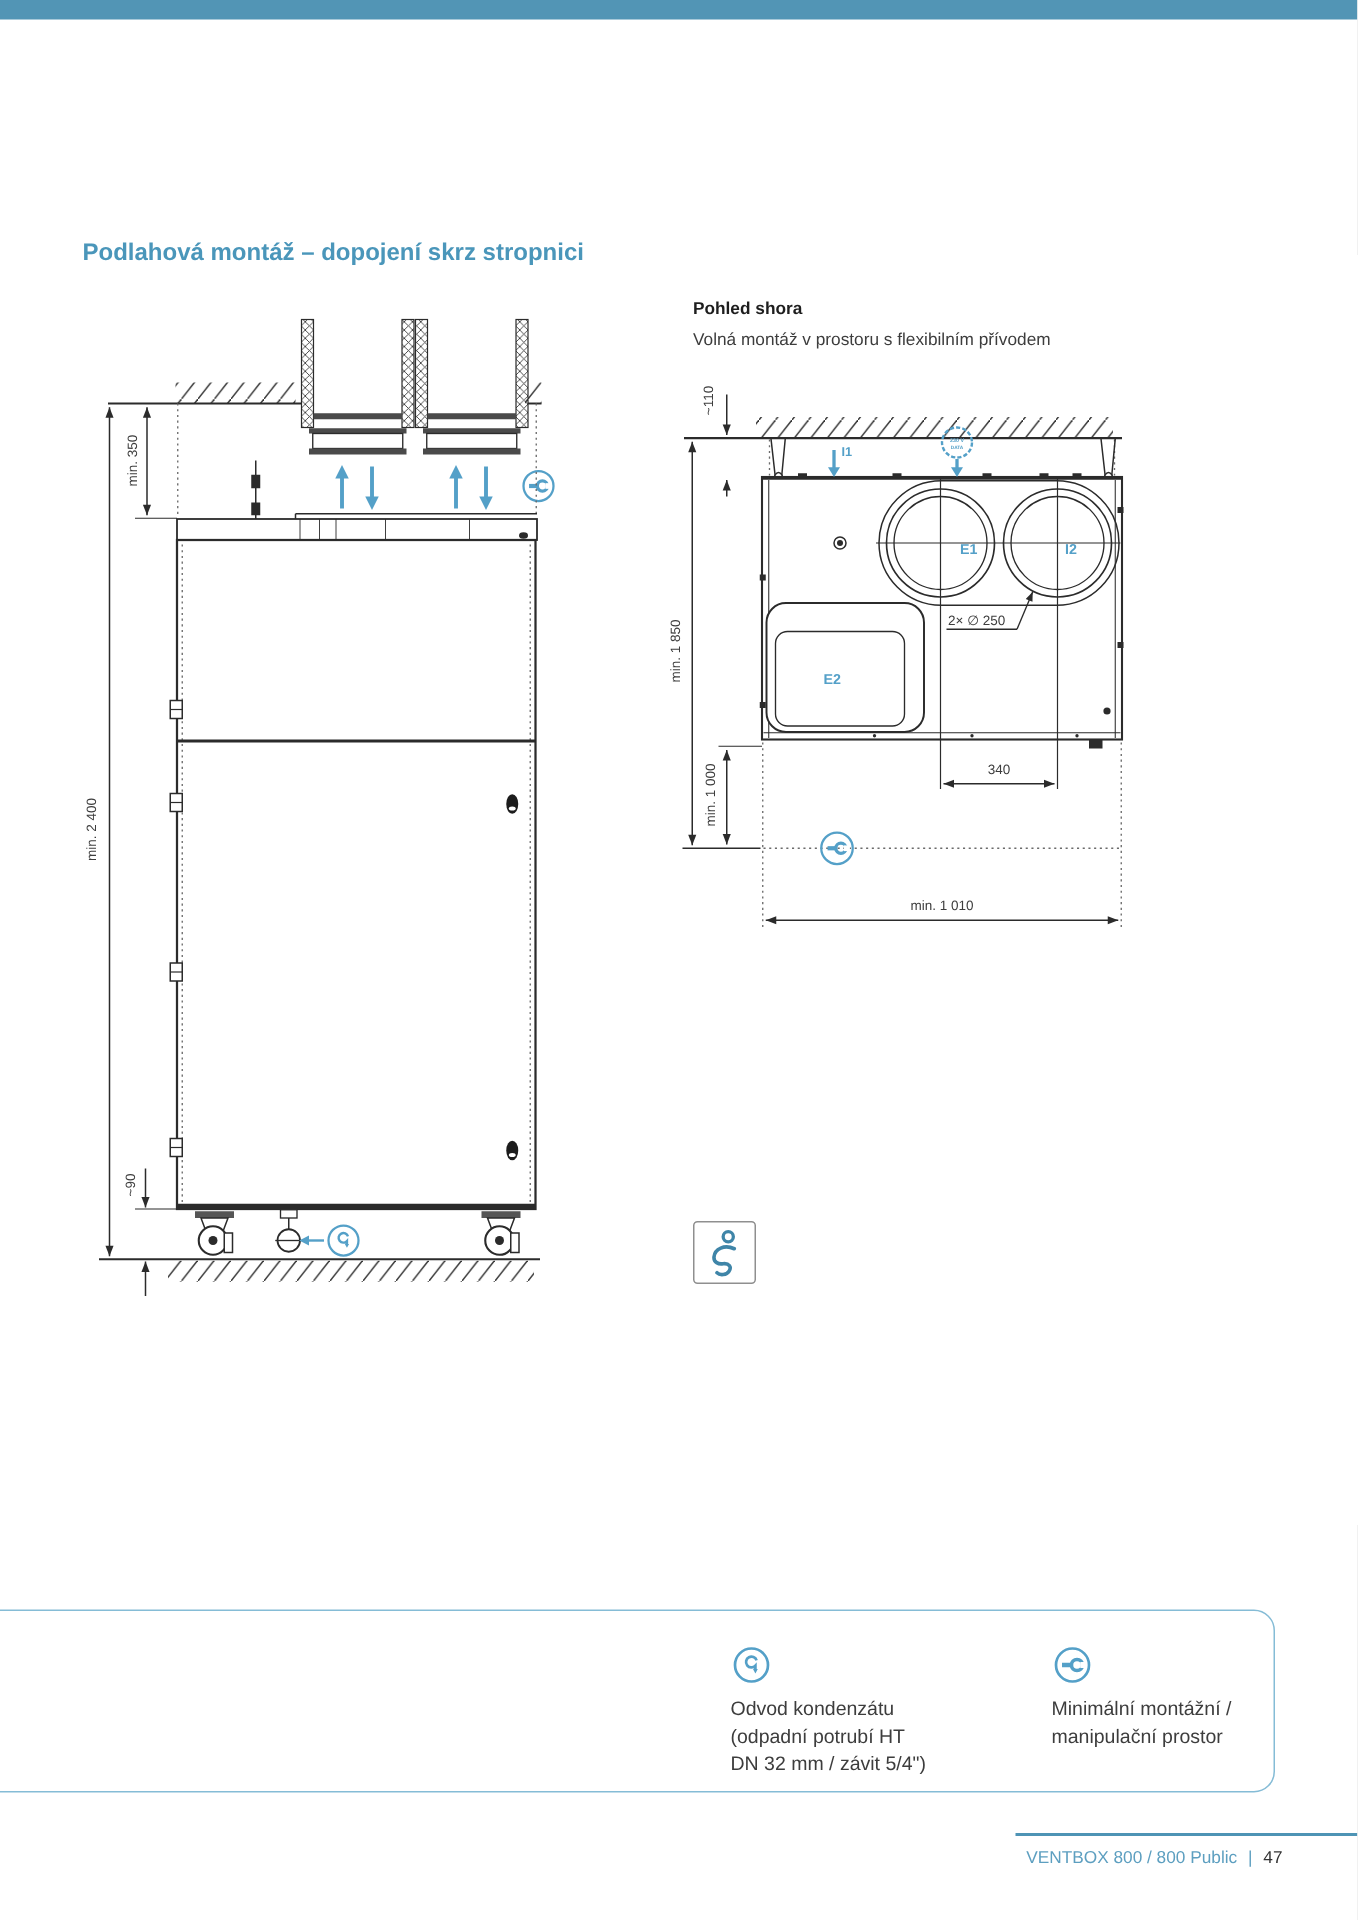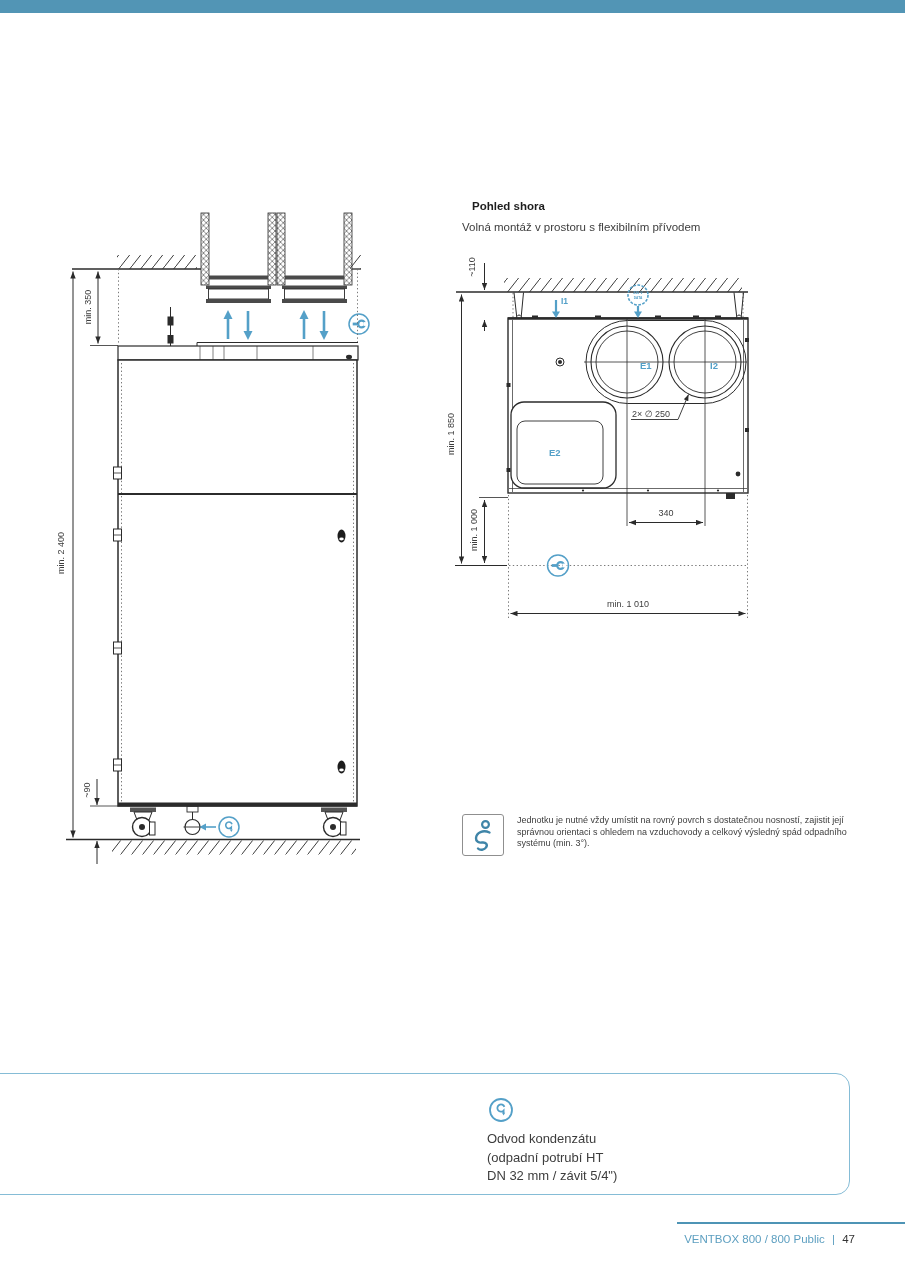--- a/index.html
+++ b/index.html
@@ -1,20 +1,20 @@
 <!DOCTYPE html>
 <html><head>
 <meta charset="utf-8">
 <style>
   html,body{margin:0;padding:0;background:#e8e8e8;}
   .page{position:relative;width:905px;height:1280px;background:#ffffff;overflow:hidden;
         font-family:"Liberation Sans",sans-serif;color:#3d3d3d;}
   .topbar{position:absolute;left:0;top:0;width:905px;height:13px;background:#5295b5;}
   .page-title{position:absolute;left:55px;top:160px;font-size:16px;font-weight:bold;color:#4a96ba;}
-  .tv-heading{position:absolute;left:462px;top:200px;font-size:11.5px;font-weight:bold;color:#1e1e1e;margin-left:10px;}
+  .tv-heading{position:absolute;left:462px;top:200px;font-size:11.5px;font-weight:bold;color:#1e1e1e;}
   .tv-subtitle{position:absolute;left:462px;top:221px;font-size:11.5px;color:#3d3d3d;text-align:right;}
   .diagram-svg{position:absolute;left:0;top:0;width:905px;height:1280px;}
   svg text{font-family:"Liberation Sans",sans-serif;}
   .dim{font-size:9px;fill:#3d3d3d;}
   .lbl{font-size:9.5px;font-weight:bold;fill:#54a0c8;}
   .lbl-s{font-size:8.5px;font-weight:bold;fill:#54a0c8;}
   .badge-t1{font-size:3.6px;font-weight:bold;fill:#54a0c8;text-anchor:middle;}
   .badge-t2{font-size:3.2px;font-weight:bold;fill:#54a0c8;text-anchor:middle;}
   .badge-l1{font-size:4.8px;font-weight:bold;fill:#54a0c8;text-anchor:middle;}
   .badge-l2{font-size:4.2px;font-weight:bold;fill:#54a0c8;text-anchor:middle;}
@@ -38,20 +38,21 @@
   .footer-text{position:absolute;left:560px;top:1233px;width:295px;text-align:right;font-size:11.5px;}
   .footer-brand{color:#5d9fc0;}
   .footer-sep{color:#5d9fc0;margin:0 4px;}
   .footer-page{color:#333333;}
 </style>
 </head>
 <body>
 
 <div class="page">
   <div class="topbar"></div>
+  <div class="page-title">Podlahová montáž – dopojení skrz stropnici</div>
 
   <div class="tv-heading">Pohled shora</div>
   <div class="tv-subtitle">Volná montáž v prostoru s flexibilním přívodem</div>
 
   <svg class="diagram-svg" viewBox="0 0 905 1280" xmlns="http://www.w3.org/2000/svg">
     <defs>
       <pattern id="hatch" patternUnits="userSpaceOnUse" width="11" height="14">
         <line x1="0" y1="14" x2="11" y2="0" stroke="#3a3a3a" stroke-width="1"></line>
       </pattern>
       <pattern id="xhatch" patternUnits="userSpaceOnUse" width="5.5" height="5.5">
@@ -307,35 +308,47 @@
       </g>
     </g>
   </svg>
 
   <div class="note-iconbox">
     <svg width="30" height="34" viewBox="0 0 30 34">
       <circle cx="17.5" cy="6.5" r="3.4" fill="none" stroke="#3f85a8" stroke-width="2.2"></circle>
       <path d="M 21.5,14.5 C 15,11.5 8.5,14.5 8,20 C 7.7,23.5 11,25 14,24.5 C 18,24 20,26.5 18,29.5 C 16.5,32 12,32.5 10,30.5" fill="none" stroke="#3f85a8" stroke-width="2.4" stroke-linecap="round"></path>
     </svg>
   </div>
-  <div class="note-text">Jednotku je nutné vždy umístit na rovný povrch s dostatečnou nosností, zajistit její správnou orientaci s ohledem na vzduchovody a celkový výsledný spád odpadního systému (min. 3°).</div>
 
   <div class="legend-box">
     <div class="legend-col lc3">
       <div class="licon">
         <svg width="28" height="28" viewBox="-14 -14 28 28">
           <circle r="11" fill="#fff" stroke="#54a0c8" stroke-width="1.8"></circle>
           <path d="M 3.4,-3.1 A 3.6,3.6 0 1 0 2.6,0.5 L 2.6,3.0" fill="none" stroke="#54a0c8" stroke-width="1.8"></path>
           <polygon points="1.0,2.7 4.2,2.7 2.6,5.6" fill="#54a0c8"></polygon>
         </svg>
       </div>
       <div class="lline">Odvod kondenzátu</div>
       <div class="lline">(odpadní potrubí HT</div>
       <div class="lline">DN 32 mm / závit 5/4")</div>
     </div>
+    <div class="legend-col lc4">
+      <div class="licon">
+        <svg width="28" height="28" viewBox="-14 -14 28 28">
+          <circle r="11" fill="#fff" stroke="#54a0c8" stroke-width="1.8"></circle>
+          <line x1="-7" y1="0" x2="0" y2="0" stroke="#54a0c8" stroke-width="3"></line>
+          <circle cx="3" cy="0" r="3.7" fill="none" stroke="#54a0c8" stroke-width="2.4"></circle>
+          <rect x="5.2" y="-2" width="4.5" height="4" fill="#fff"></rect>
+        </svg>
+      </div>
+      <div class="lline">Minimální montážní /</div>
+      <div class="lline">manipulační prostor</div>
+      <div class="lline"></div>
+    </div>
   </div>
 
   <div class="footer-line"></div>
   <div class="footer-text">
     <span class="footer-brand">VENTBOX 800 / 800 Public</span>
     <span class="footer-sep">|</span>
     <span class="footer-page">47</span>
   </div>
 </div>
 

